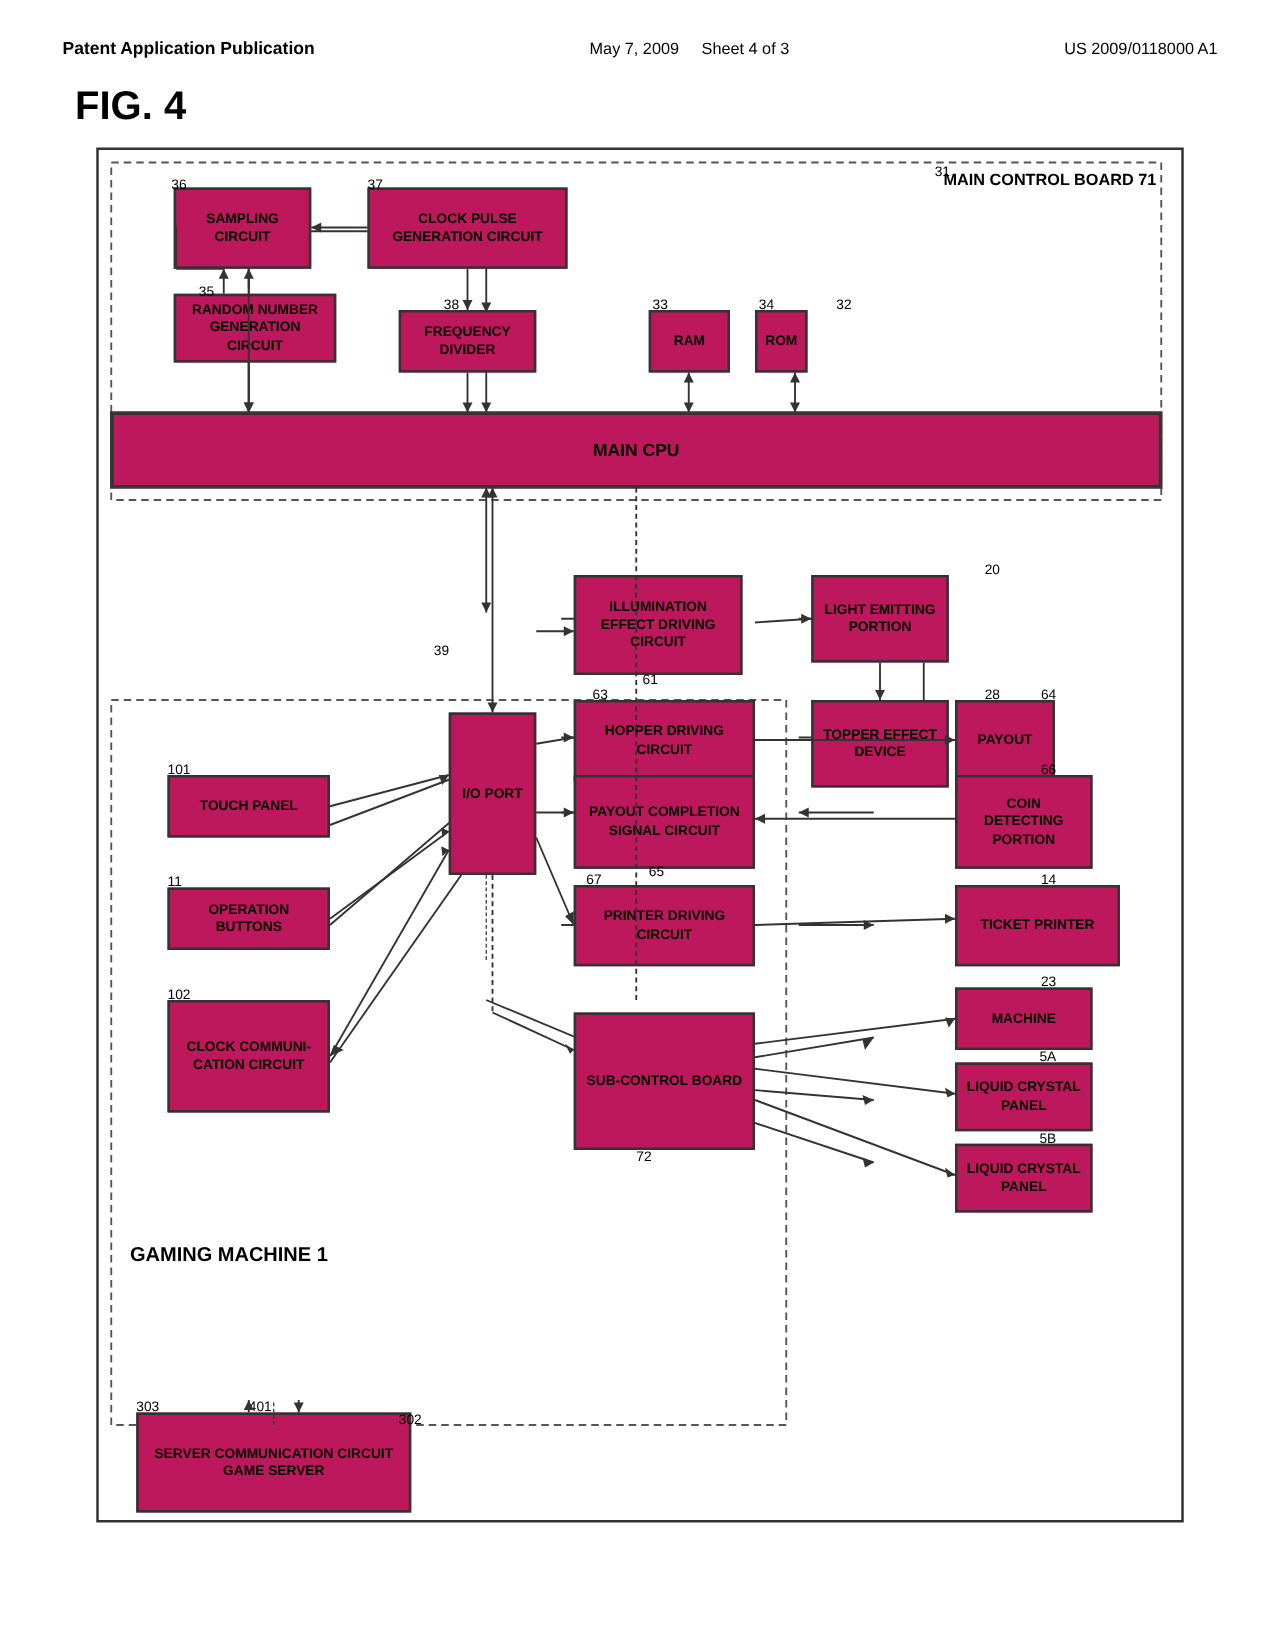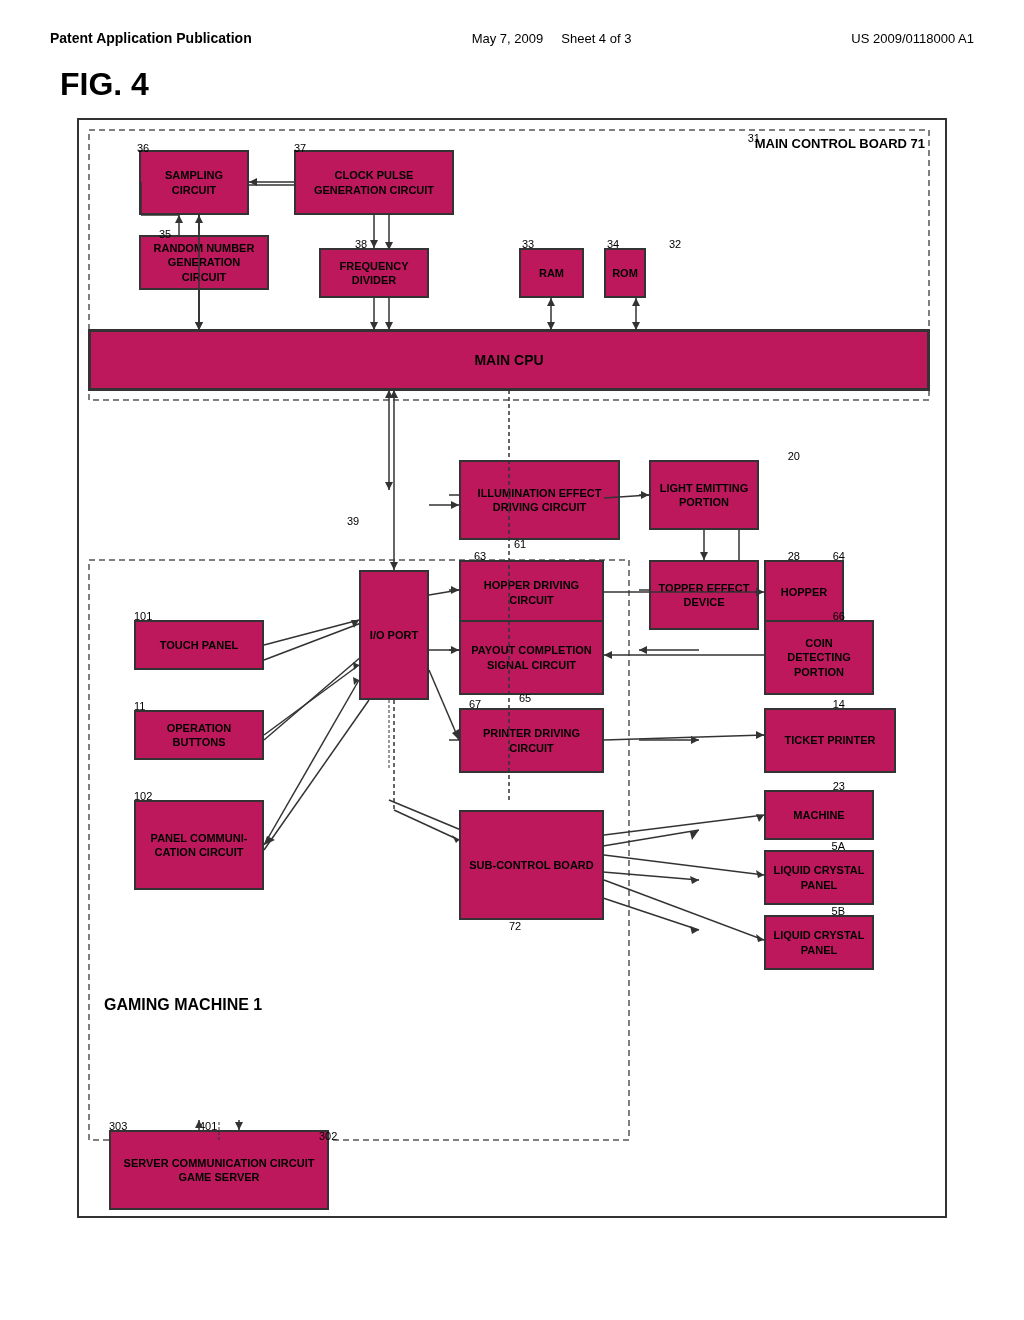--- a/index.html
+++ b/index.html
@@ -230,21 +230,21 @@
 
     <div class="box" style="left:10px; top:210px; width:840px; height:60px; border:2px solid #333; font-size:14px;">
       <span>MAIN CPU</span>
     </div>
 
     <div class="box" style="left:280px; top:450px; width:70px; height:130px;">
       <span>I/O
 PORT</span>
     </div>
 
-    <div class="box" style="left:380px; top:340px; width:161px; height:80px;">
+    <div class="box" style="left:380px; top:340px; width:135px; height:80px;">
       <span>ILLUMINATION
 EFFECT
 DRIVING CIRCUIT</span>
     </div>
     <div class="ref" style="top:418px; left:435px;">61</div>
 
     <div class="box" style="left:570px; top:340px; width:110px; height:70px;">
       <span>LIGHT
 EMITTING
 PORTION</span>
@@ -260,21 +260,21 @@
 
     <div class="ref" style="top:395px; left:268px;">39</div>
 
     <div class="box" style="left:380px; top:440px; width:145px; height:65px;">
       <span>HOPPER
 DRIVING CIRCUIT</span>
     </div>
     <div class="ref" style="top:430px; left:395px;">63</div>
 
     <div class="box" style="left:570px; top:440px; width:80px; height:65px; left:685px;">
-      <span>HOPPER</span>
+      <span>PAYOUT</span>
     </div>
     <div class="ref" style="top:430px; right:100px;">64</div>
 
     <div class="box" style="left:380px; top:500px; width:145px; height:75px;">
       <span>PAYOUT
 COMPLETION
 SIGNAL CIRCUIT</span>
     </div>
     <div class="ref" style="top:572px; left:440px;">65</div>
 
@@ -302,21 +302,21 @@
     </div>
     <div class="ref" style="top:578px; left:390px;">67</div>
 
     <div class="box" style="left:685px; top:588px; width:132px; height:65px;">
       <span>TICKET
 PRINTER</span>
     </div>
     <div class="ref" style="top:578px; right:100px;">14</div>
 
     <div class="box" style="left:55px; top:680px; width:130px; height:90px;">
-      <span>PANEL
+      <span>CLOCK
 COMMUNI-
 CATION
 CIRCUIT</span>
     </div>
     <div class="ref" style="top:670px; left:55px;">102</div>
 
     <div class="box" style="left:380px; top:690px; width:145px; height:110px;">
       <span>SUB-CONTROL
 BOARD</span>
     </div>

